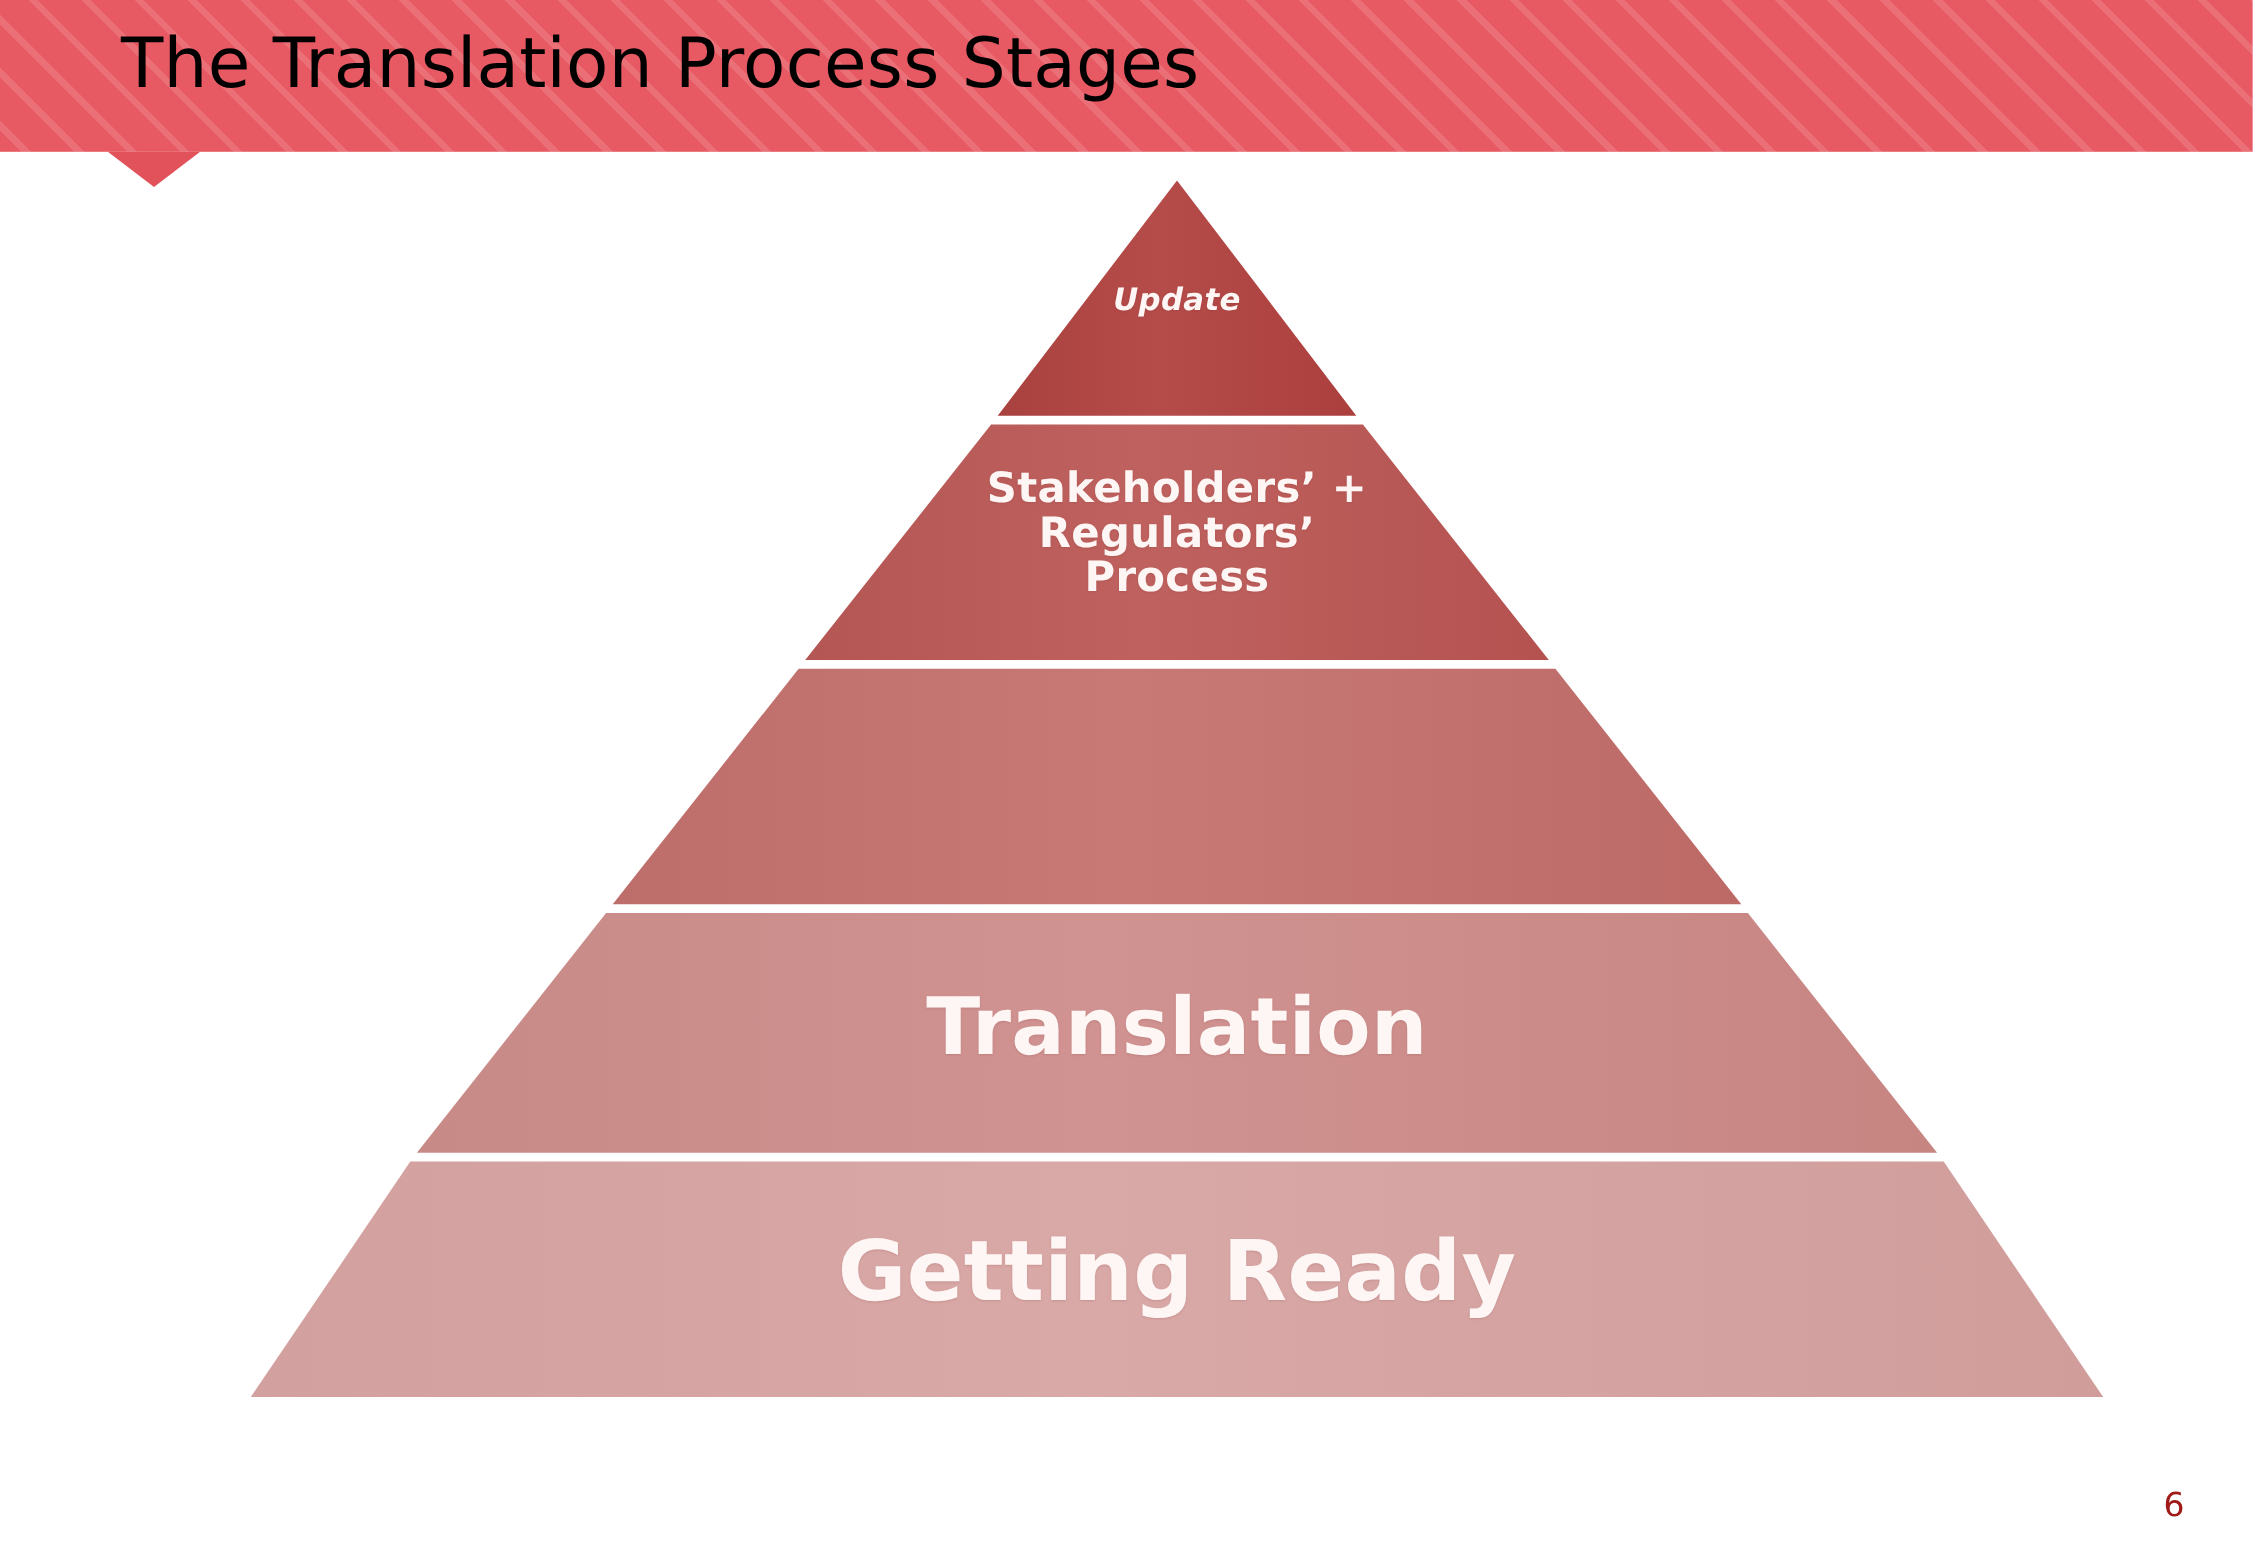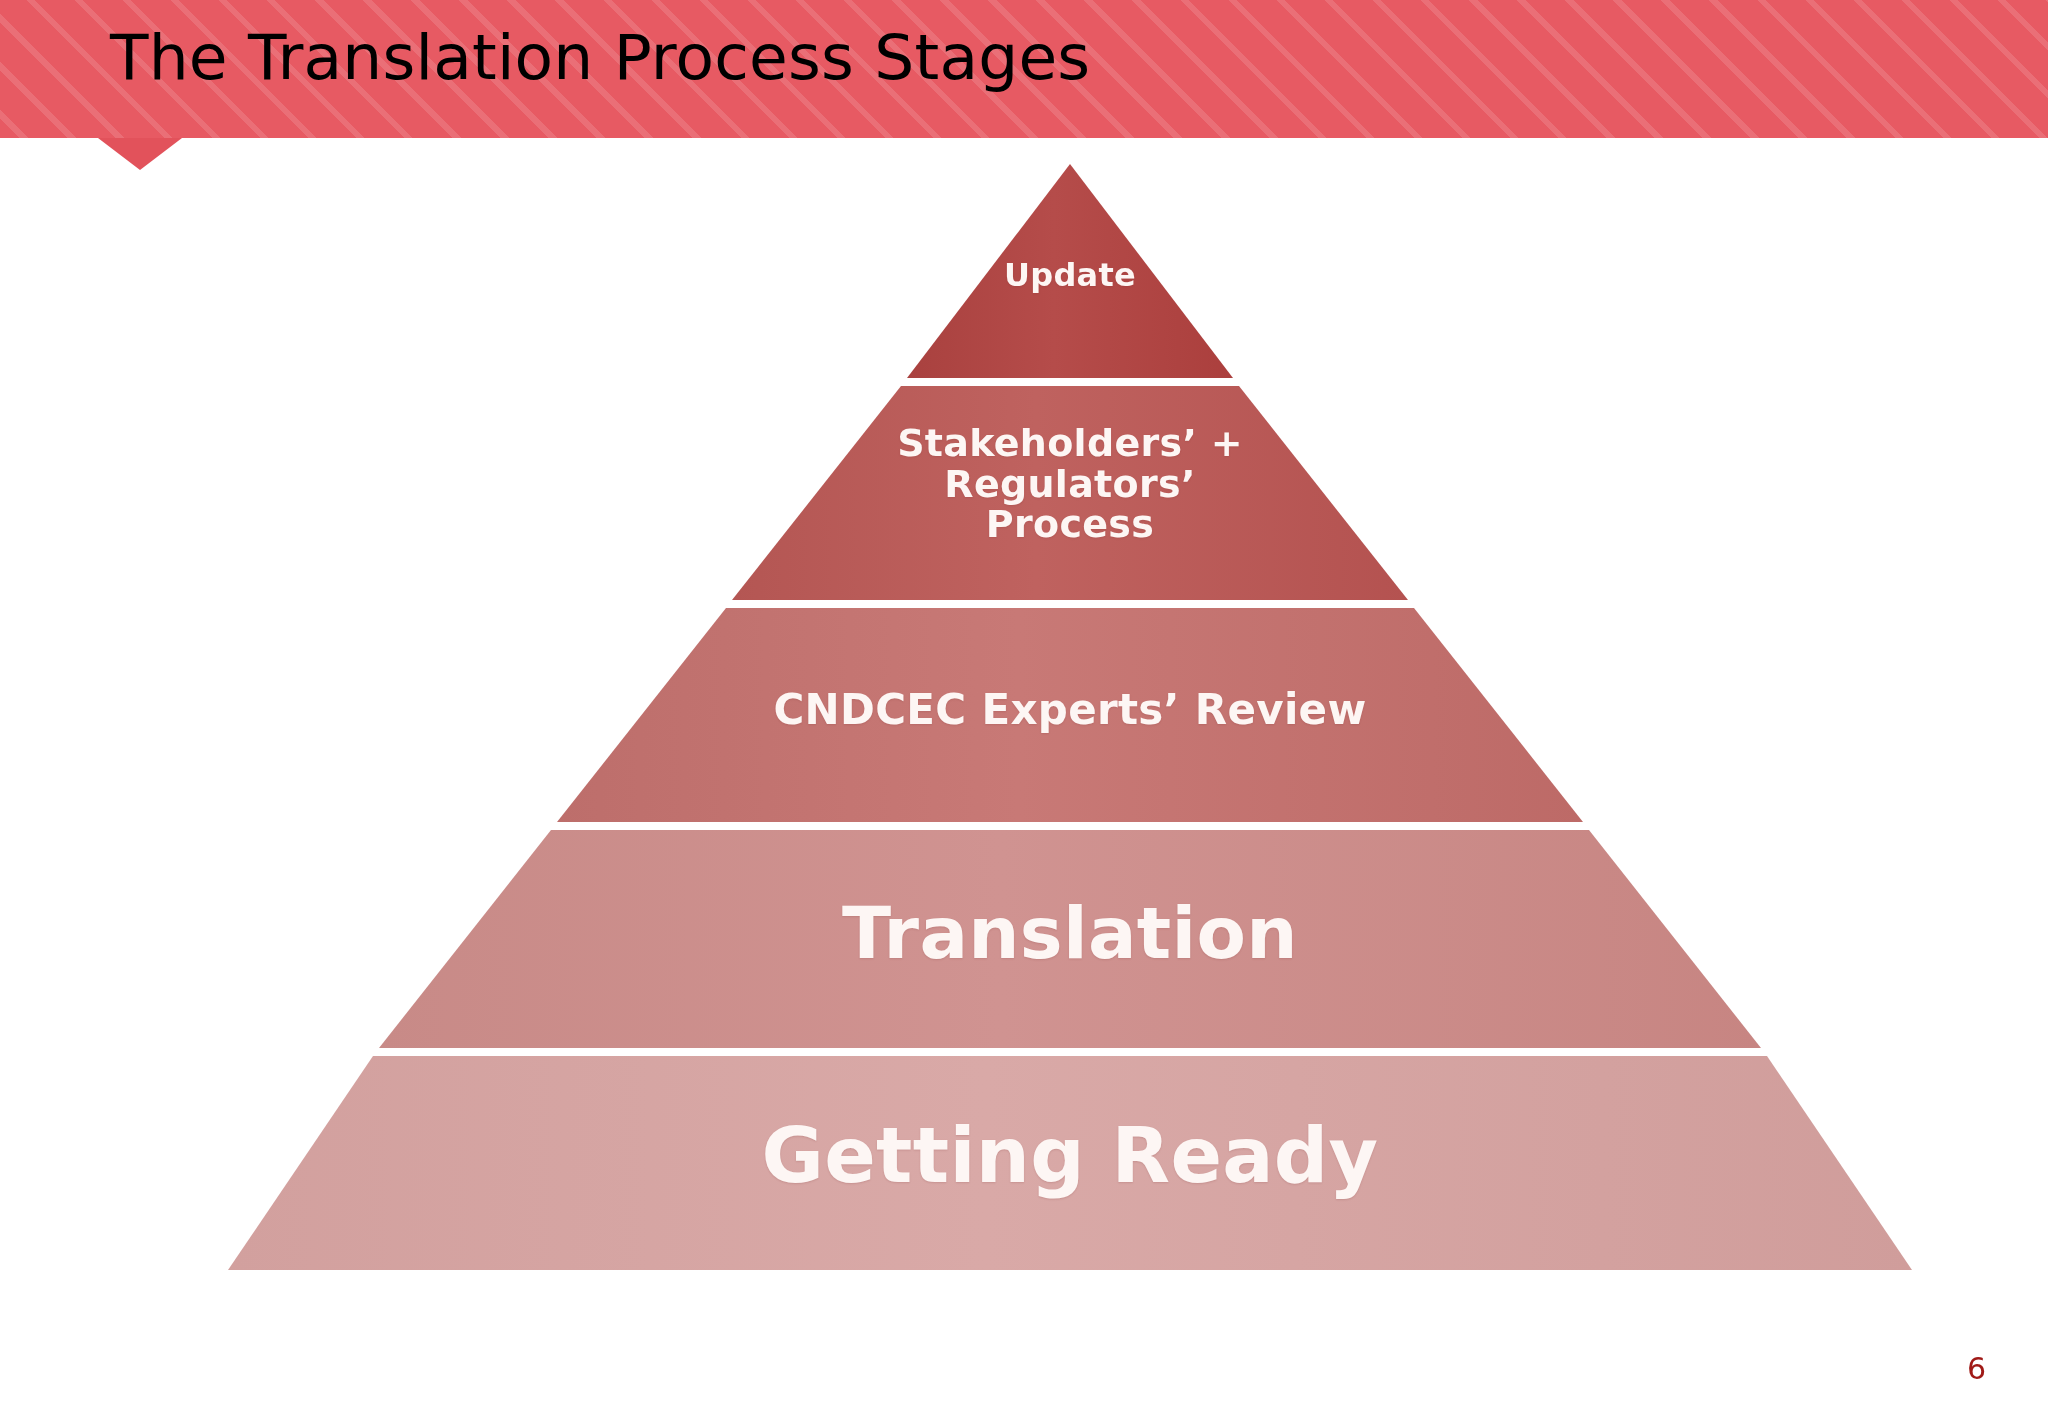--- a/index.html
+++ b/index.html
@@ -81,21 +81,21 @@
     position: absolute;
     color: #fdf6f4;
     font-weight: 700;
     text-align: center;
     line-height: 1.07;
     white-space: pre-line;
     text-shadow: 0 1px 2px rgba(120,50,50,0.18);
     letter-spacing: 0.3px;
   }
 
-  #label-tier-1 { left: 870px; top: 258px; width: 400px; font-size: 32px; }
+  #label-tier-1 { left: 870px; top: 258px; width: 400px; font-size: 28px; font-style: italic; }
   #label-tier-2 { left: 800px; top: 423px; width: 540px; font-size: 38px; }
   #label-tier-3 { left: 640px; top: 688px; width: 860px; font-size: 42px; }
   #label-tier-4 { left: 560px; top: 895px; width: 1020px; font-size: 72px; }
   #label-tier-5 { left: 430px; top: 1115px; width: 1280px; font-size: 76px; }
 
   
   #page-number {
     position: absolute;
     right: 62px;
     bottom: 32px;
@@ -156,21 +156,20 @@
       <polygon points="1767,1056 1912,1270 228,1270 373,1056" fill="url(#g5)"></polygon>
     </svg>
   </div>
 
   <div class="tier-label" id="label-tier-1">Update</div>
 
   <div class="tier-label" id="label-tier-2">Stakeholders’ +
 Regulators’
 Process</div>
 
-  <div class="tier-label" id="label-tier-3">CNDCEC Experts’ Review</div>
 
   <div class="tier-label" id="label-tier-4">Translation</div>
 
   <div class="tier-label" id="label-tier-5">Getting Ready</div>
 
   <div id="page-number">6</div>
 
 </div>
 
 </body></html>

